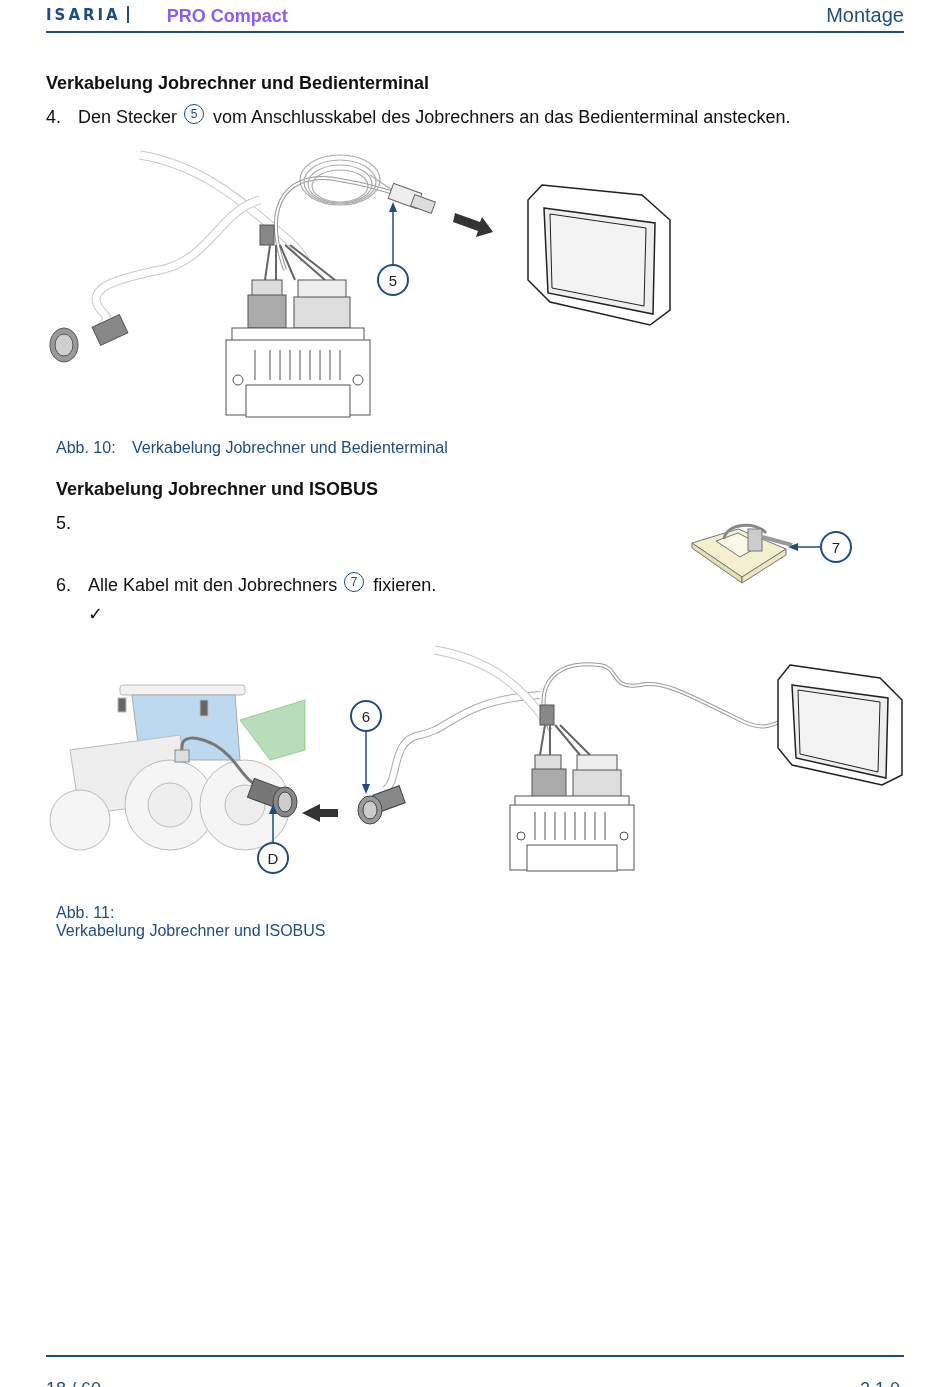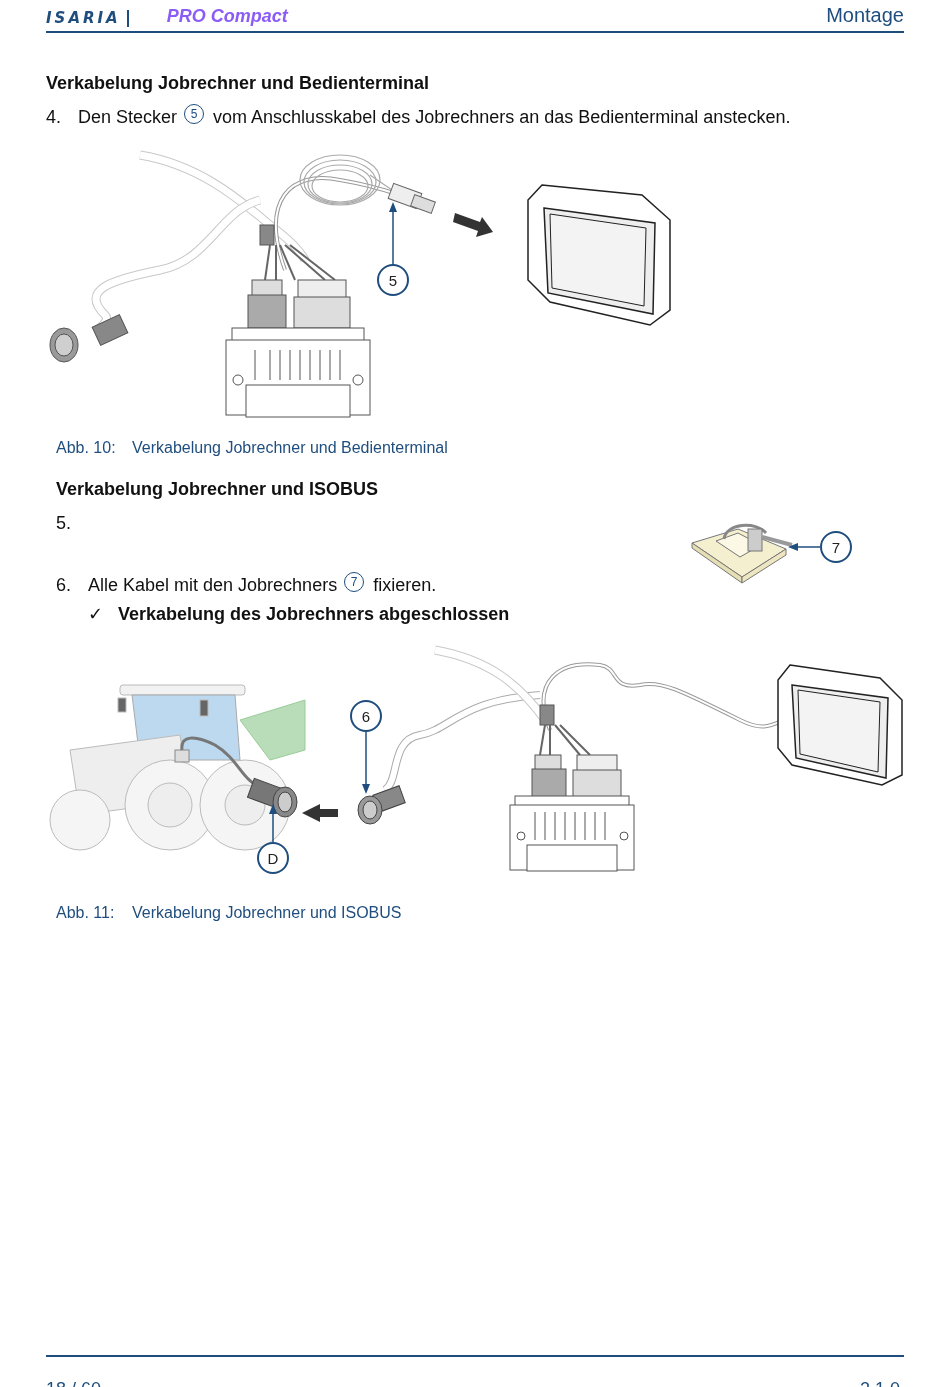--- a/index.html
+++ b/index.html
@@ -1,21 +1,21 @@
 <!DOCTYPE html>
 <html><head>
 <meta charset="utf-8">
 <style>
   html, body { margin: 0; padding: 0; background: #ffffff; }
   body { width: 950px; height: 1387px; position: relative; overflow: hidden;
          font-family: "Liberation Sans", "DejaVu Sans", sans-serif; color: #111; }
   .abs { position: absolute; }
   .header-line { left: 46px; top: 31px; width: 858px; height: 2px; background: #1f4e7e; }
   .footer-line { left: 46px; top: 1355px; width: 858px; height: 2px; background: #1f4e7e; }
-  .logo { left: 46px; top: 6px; display: flex; align-items: flex-end; gap: 6px; font-style: italic; }
+  .logo { left: 46px; top: 6px; display: flex; align-items: flex-start; gap: 6px; }
   .logo-brand { font-family: "DejaVu Sans", sans-serif; font-weight: bold; letter-spacing: 3px;
                 color: #1f4e7e; font-size: 15px; }
   .logo-sep { width: 2px; height: 17px; background: #1f4e7e; }
   .logo-product { color: #8b5cf6; font-size: 18px; font-weight: bold; margin-left: 32px; }
   .chapter { right: 46px; top: 4px; color: #1f4e7e; font-size: 20px; }
   h2.section { margin: 0; font-size: 18px; font-weight: bold; color: #111; }
   .step { font-size: 18px; line-height: 28px; display: flex; }
   .step .num { width: 32px; flex: none; }
   .callout-inline { display: inline-block; width: 18px; height: 18px; border: 1px solid #1f4e7e;
                     border-radius: 50%; color: #1f4e7e; font-size: 12px; line-height: 18px;
@@ -125,21 +125,20 @@
   <span class="num">6.</span>
   <span>
     <span>Alle Kabel mit den Jobrechners</span>
     <span class="callout-inline">7</span>
     <span>fixieren.</span>
   </span>
 </div>
 
 <div class="abs result" style="left:88px; top:603px;">
   <span class="check">✓</span>
-  <span>Verkabelung des Jobrechners abgeschlossen</span>
 </div>
 
 <svg class="abs" style="left:686px; top:515px;" width="170" height="75" viewBox="0 0 170 75">
   <g stroke="#777" stroke-width="1">
     <polygon points="6,28 52,14 100,34 56,62" fill="#f4efcf"></polygon>
     <polygon points="6,28 56,62 56,68 6,33" fill="#e6dfb4"></polygon>
     <polygon points="56,62 100,34 100,40 56,68" fill="#ede6c0"></polygon>
     <polygon points="30,26 52,18 75,30 54,42" fill="#fbf8e6"></polygon>
     <path d="M38,24 C40,8 70,6 80,18" fill="none" stroke="#888" stroke-width="3"></path>
     <rect x="62" y="14" width="14" height="22" fill="#ccc"></rect>
@@ -223,20 +222,20 @@
     <rect x="487" y="205" width="90" height="26"></rect>
   </g>
 
   <g stroke="#222" stroke-width="1.5">
     <polygon points="750,25 840,38 862,60 862,135 842,145 752,125 738,108 738,40" fill="#fff"></polygon>
     <polygon points="752,45 848,58 846,138 756,118" fill="#eee"></polygon>
     <polygon points="758,50 840,62 838,132 760,114" fill="#f3f3f3" stroke-width="1"></polygon>
   </g>
 </svg>
 
-<div class="abs caption" style="left:46px; top:904px;">
+<div class="abs caption" style="left:46px; top:904px;flex-direction:column;">
   <span class="lbl">Abb. 11:</span>
   <span>Verkabelung Jobrechner und ISOBUS</span>
 </div>
 
 <div class="abs footer-line"></div>
 <div class="abs footer-text" style="left:46px; top:1363px;">18 / 60</div>
 <div class="abs footer-text" style="right:50px; top:1363px;">2.1.0</div>
 
 </body></html>

